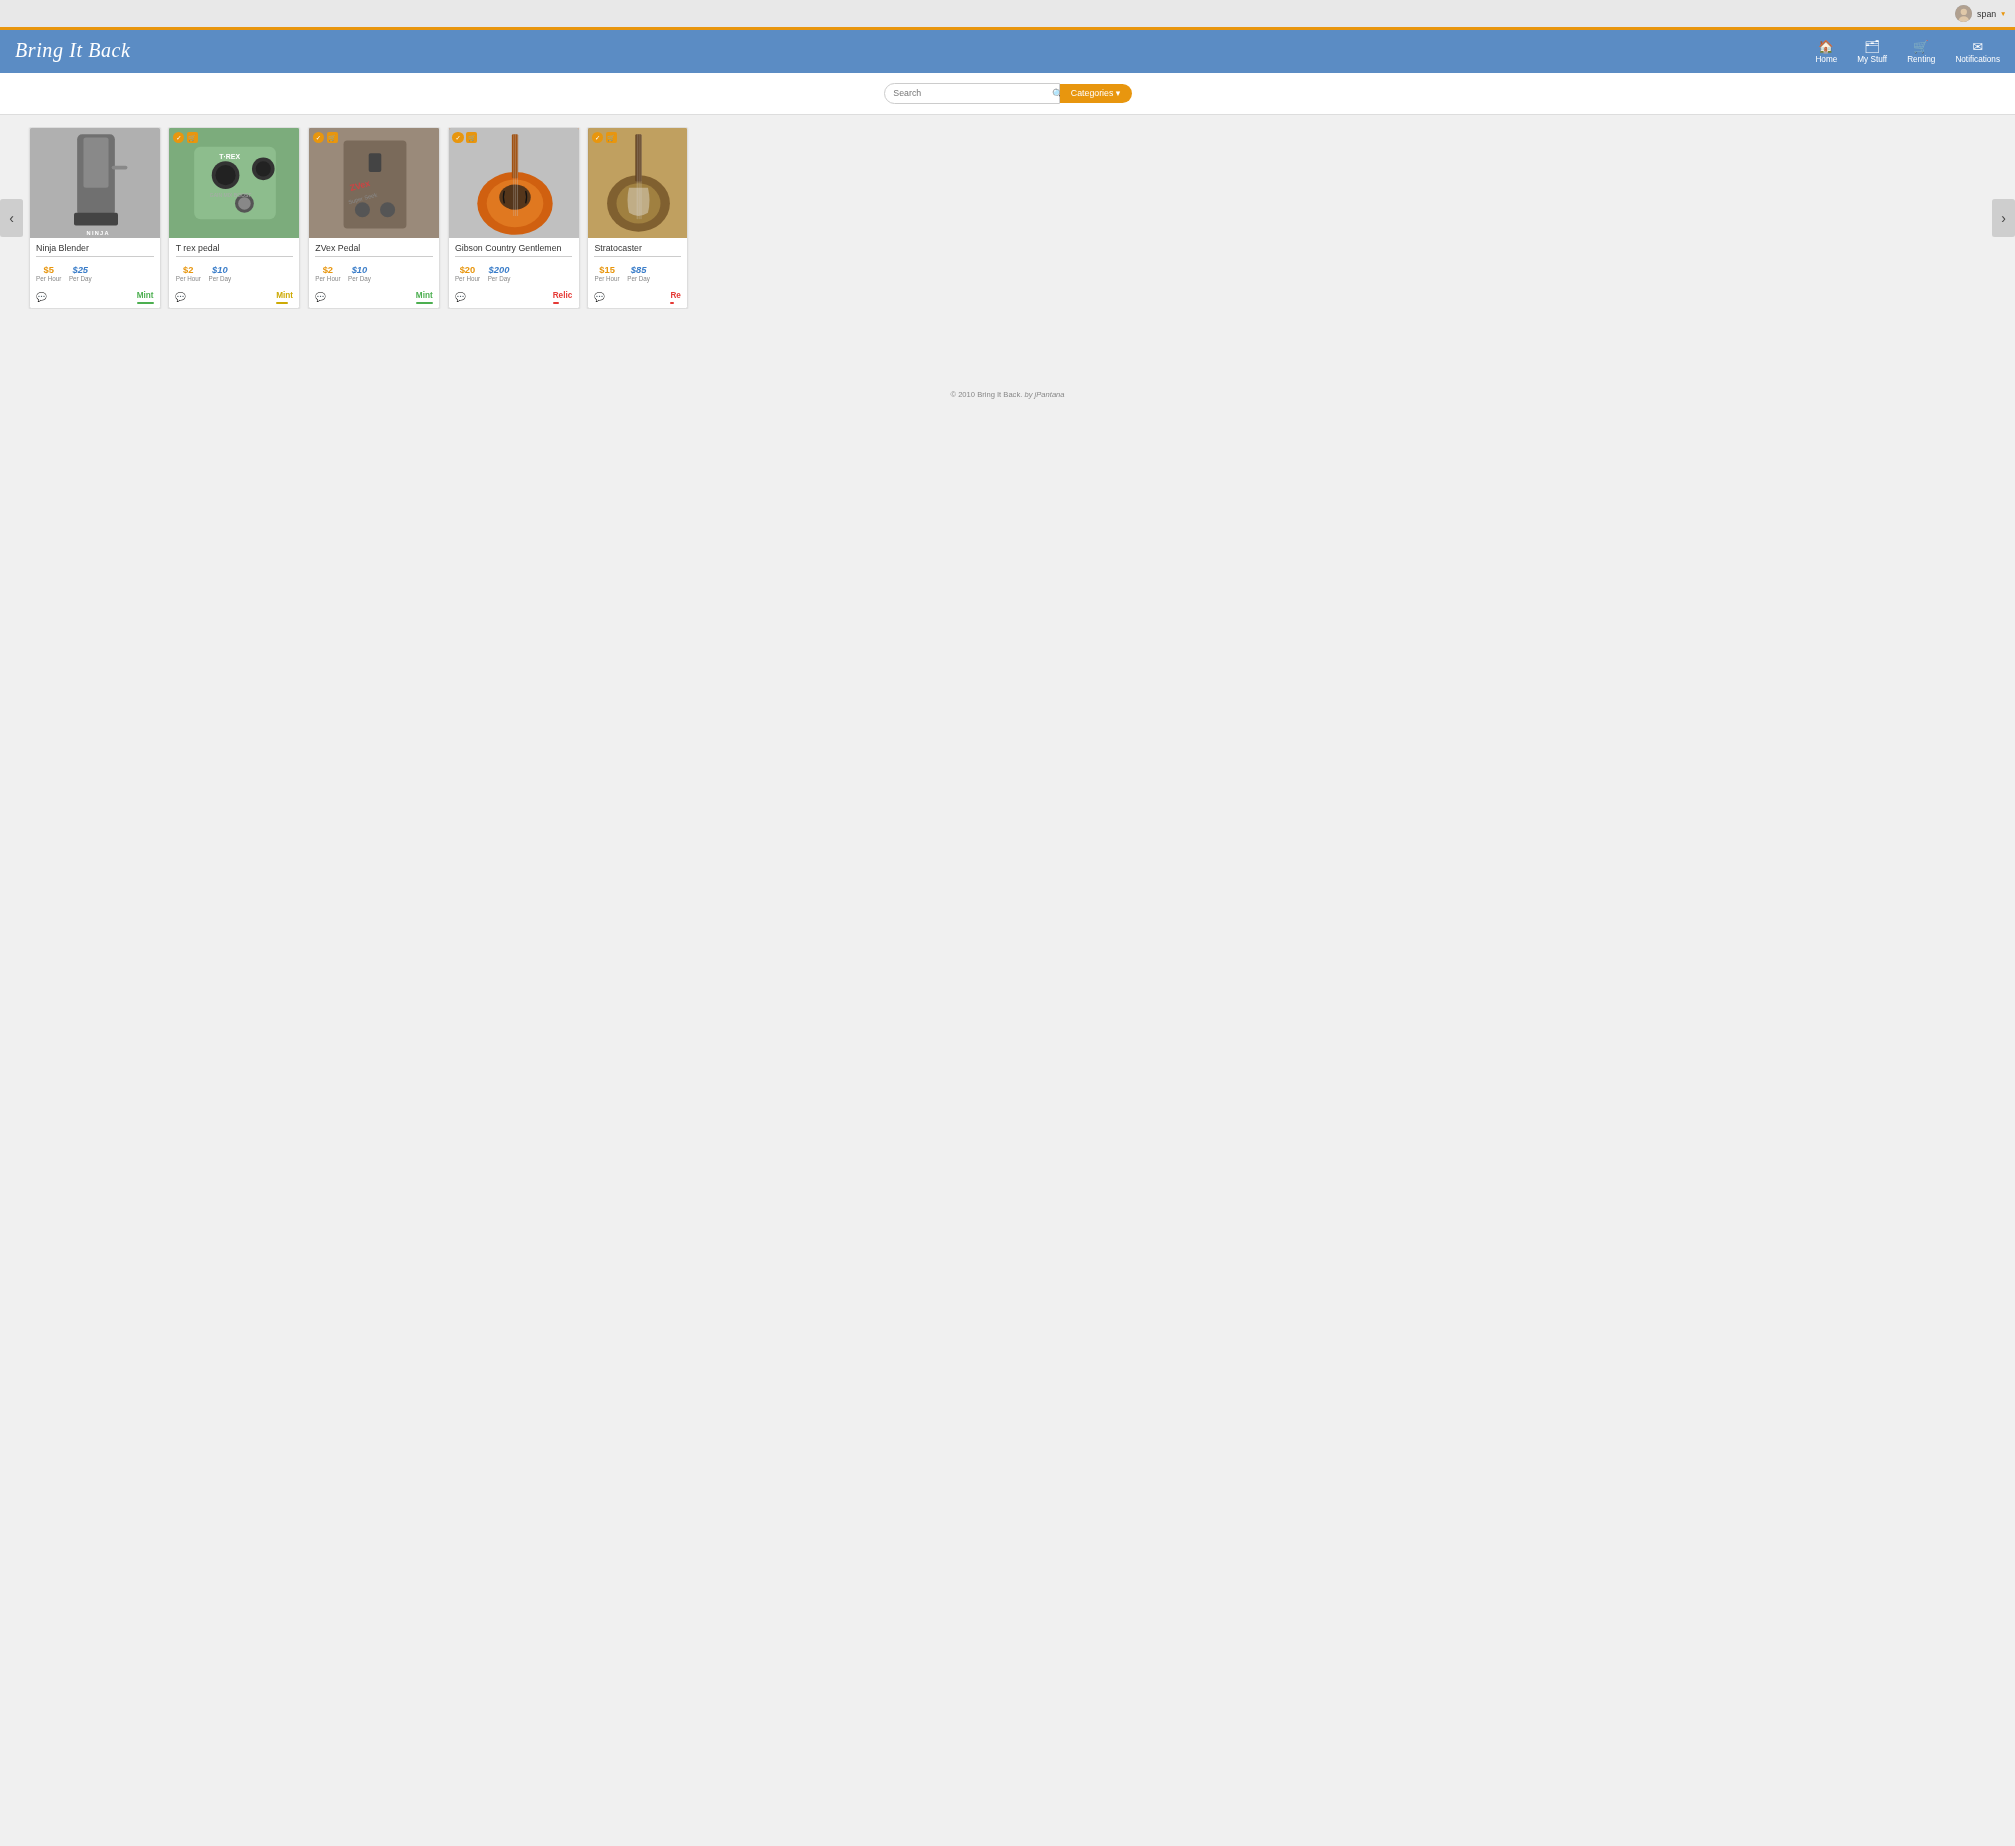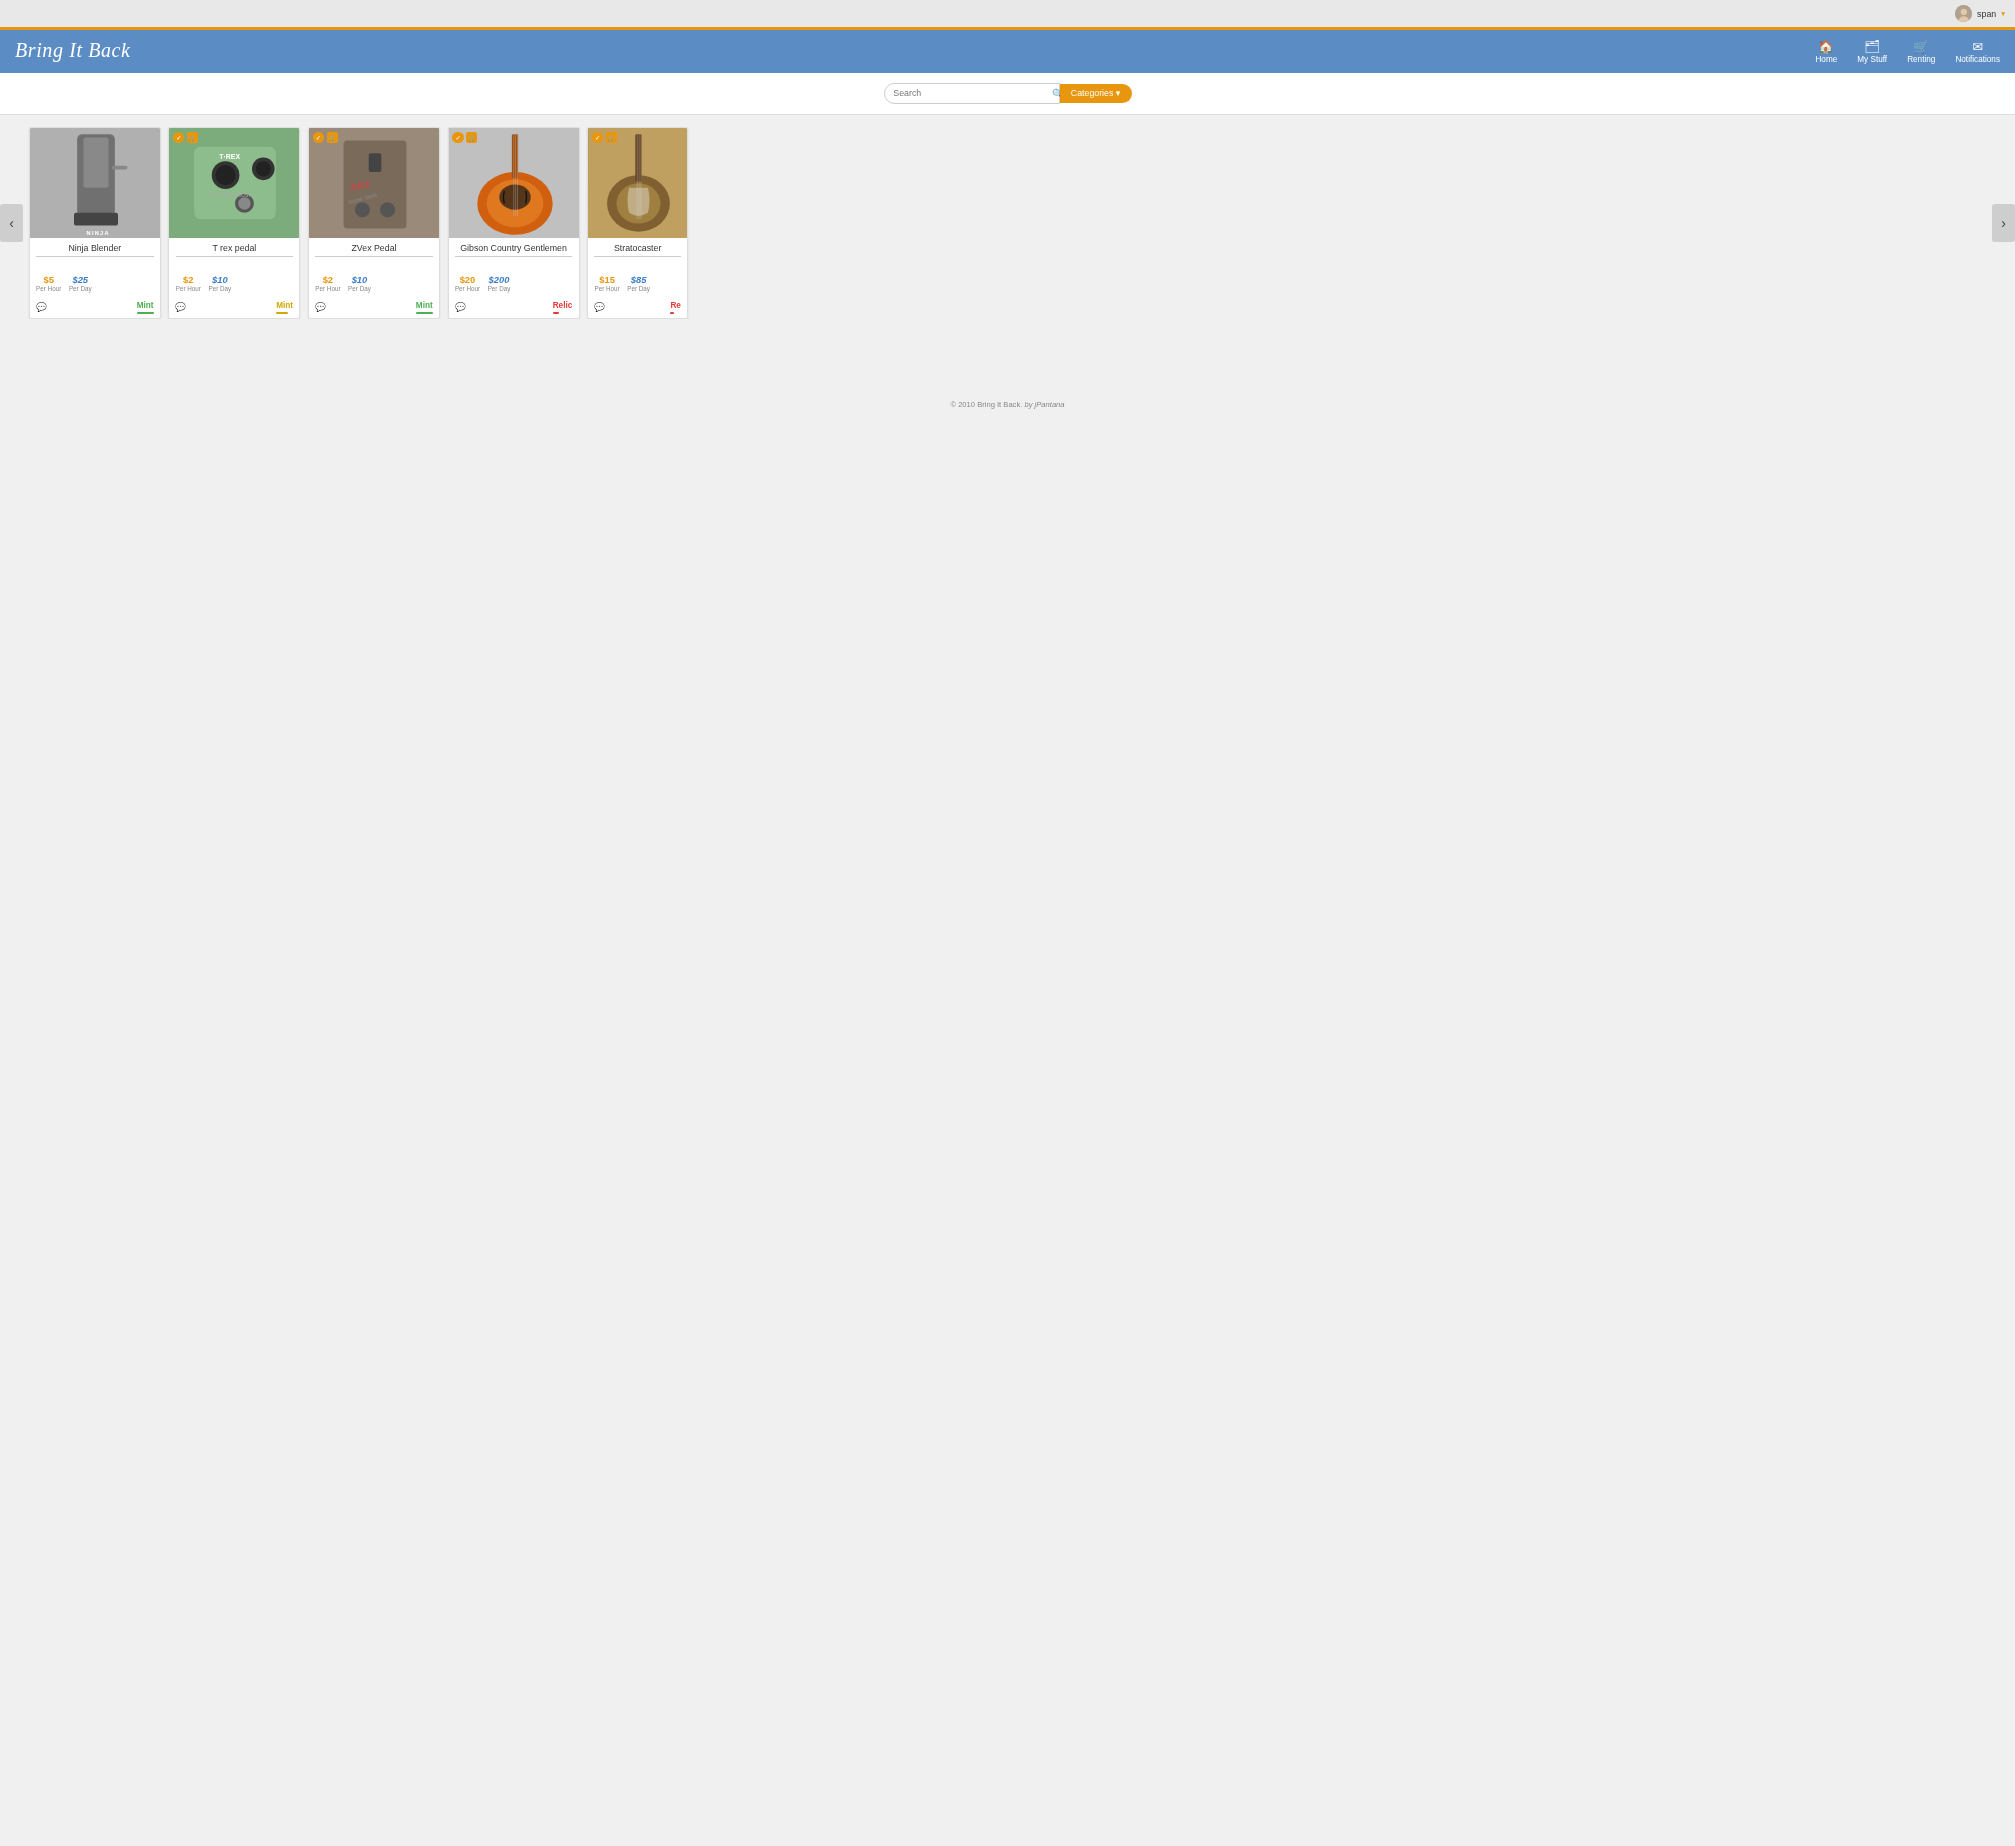--- a/index.html
+++ b/index.html
@@ -186,22 +186,21 @@
       overflow: hidden;
     }
     .card-body {
       padding: 5px 6.3px 3.8px 6.3px;
     }
     .card-title {
       font-size: 8.8px;
       color: #333;
       border-bottom: 0.6px solid #ccc;
       padding-bottom: 2.5px;
-      margin-bottom: 17px;
-      text-align: center;
+      margin-bottom: 7px;
     }
     .card-pricing {
       display: flex;
       gap: 7.6px;
       margin-bottom: 1.3px;
     }
     .price-group {
       display: flex;
       flex-direction: column;
       align-items: center;

